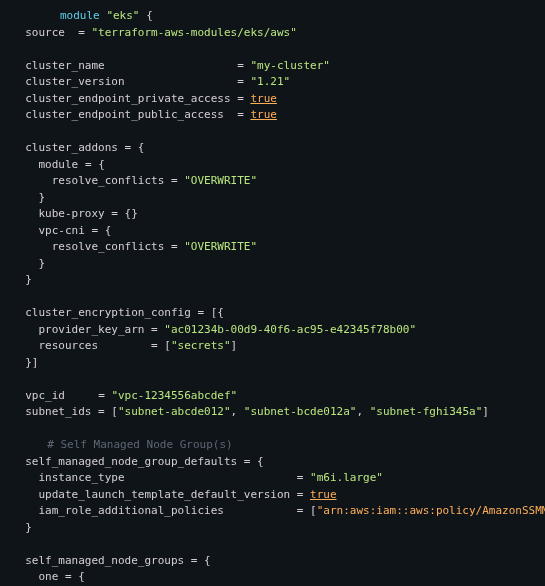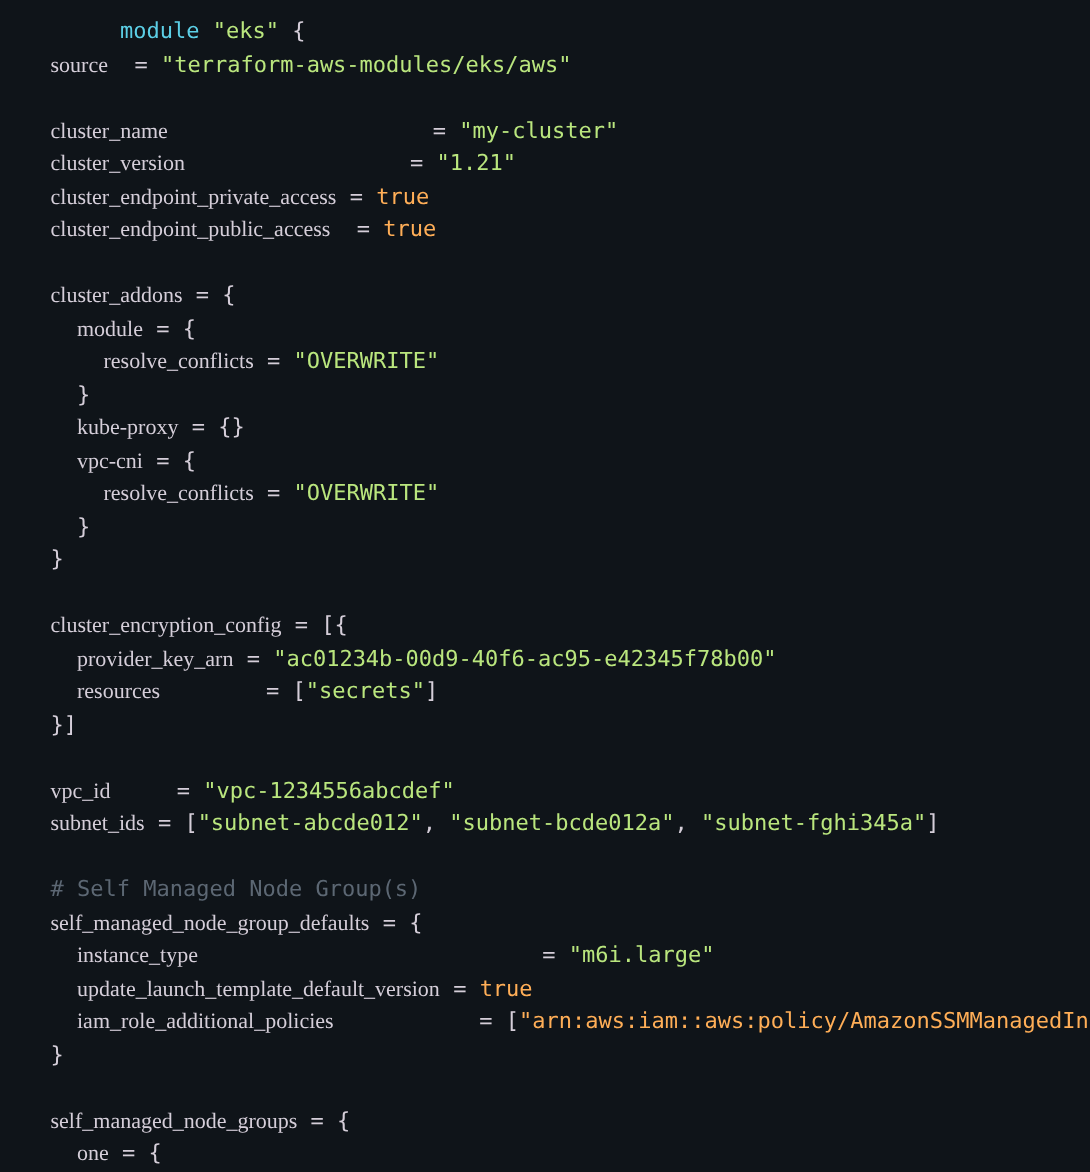--- a/index.html
+++ b/index.html
@@ -1,23 +1,23 @@
 <!DOCTYPE html>
 <html><head>
 <meta charset="utf-8">
 <style>
   html,body{margin:0;padding:0;background:#0f1419;color:#d5ced9;font-family:Consolas,"Courier New",monospace;font-size:11px;line-height:1.5;}
   pre{margin:0;padding:8px 12px;white-space:pre;}
   .kw{color:#5ccfe6;margin-left:48px;}     
-  .attr{color:#d5ced9;font-family:Liberation Serif, serif;}    
+  .attr{color:#d5ced9;}    
   .str{color:#bae67e;}     
-  .bool{color:#ffae57;}    
+  .bool{color:#ffae57;text-decoration:underline;}    
   .eq{color:#d5ced9;}
   .brk{color:#d5ced9;}
-  .cmt{color:#5c6773;}
+  .cmt{color:#5c6773;margin-left:22px;}
   .hl{color:#ffae57;}
 </style>
 </head>
 <body>
 
 <pre><span class="kw">module</span> <span class="str">"eks"</span> <span class="brk">{</span>
   <span class="attr">source</span>  <span class="eq">=</span> <span class="str">"terraform-aws-modules/eks/aws"</span>
 
   <span class="attr">cluster_name</span>                    <span class="eq">=</span> <span class="str">"my-cluster"</span>
   <span class="attr">cluster_version</span>                 <span class="eq">=</span> <span class="str">"1.21"</span>

